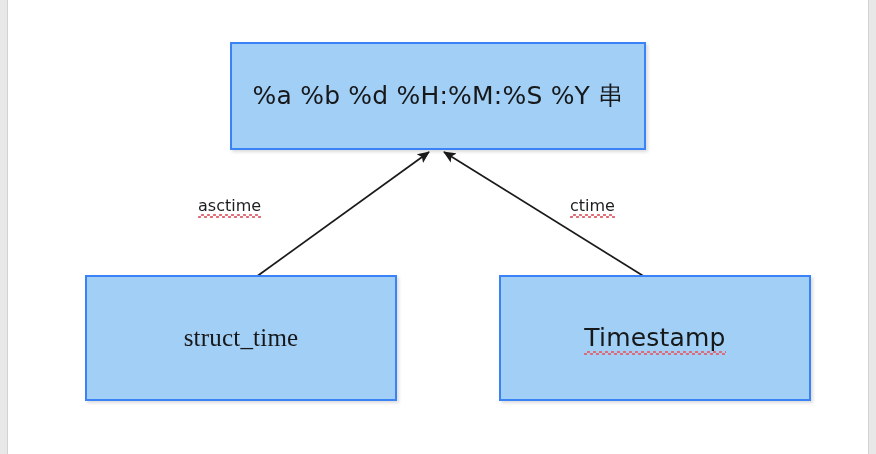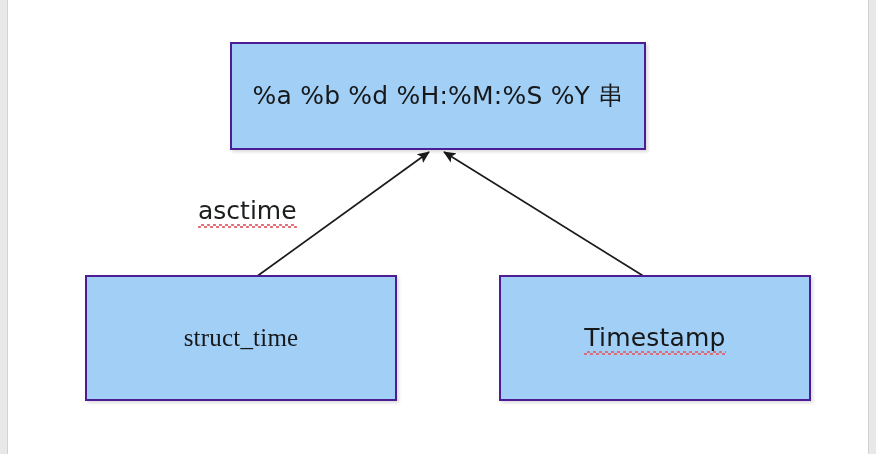--- a/index.html
+++ b/index.html
@@ -41,21 +41,21 @@
     background: #d2d2d2;
   }
   .page-gutter.left::after  { right: 0; }
   .page-gutter.right::after { left: 0; }
 
   
   .node-box {
     position: absolute;
     box-sizing: border-box;
     background: #a2cff5;
-    border: 2px solid #4c1d95;
+    border: 2px solid #3b82f6;
     display: flex;
     align-items: center;
     justify-content: center;
     box-shadow: 2px 2px 3px rgba(0,0,0,0.14);
   }
   .node-label {
     color: #16181a;
     font-size: 25px;
     line-height: 1.1;
     letter-spacing: 0.2px;
@@ -99,21 +99,21 @@
       radial-gradient(circle at 1.5px 3px, #e2636e 1.1px, transparent 1.3px),
       radial-gradient(circle at 4.5px 1px, #e2636e 1.1px, transparent 1.3px);
     background-size: 6px 4px;
     background-repeat: repeat-x;
     opacity: 0.95;
   }
 
   
   .edge-label {
     position: absolute;
-    font-size: 25px;
+    font-size: 16px;
     color: #1b1d1f;
     white-space: nowrap;
   }
   #label-asctime { left: 198px; top: 196px; }
   #label-ctime   { left: 570px; top: 196px; }
 
   
   #connectors {
     position: absolute;
     left: 0;
@@ -152,14 +152,17 @@
   </div>
 
   <div class="node-box" id="box-timestamp">
     <span class="node-label misspelled">Timestamp</span>
   </div>
 
   <div class="edge-label" id="label-asctime">
     <span class="misspelled">asctime</span>
   </div>
 
+  <div class="edge-label" id="label-ctime">
+    <span class="misspelled">ctime</span>
+  </div>
 
 </div>
 
 </body></html>

